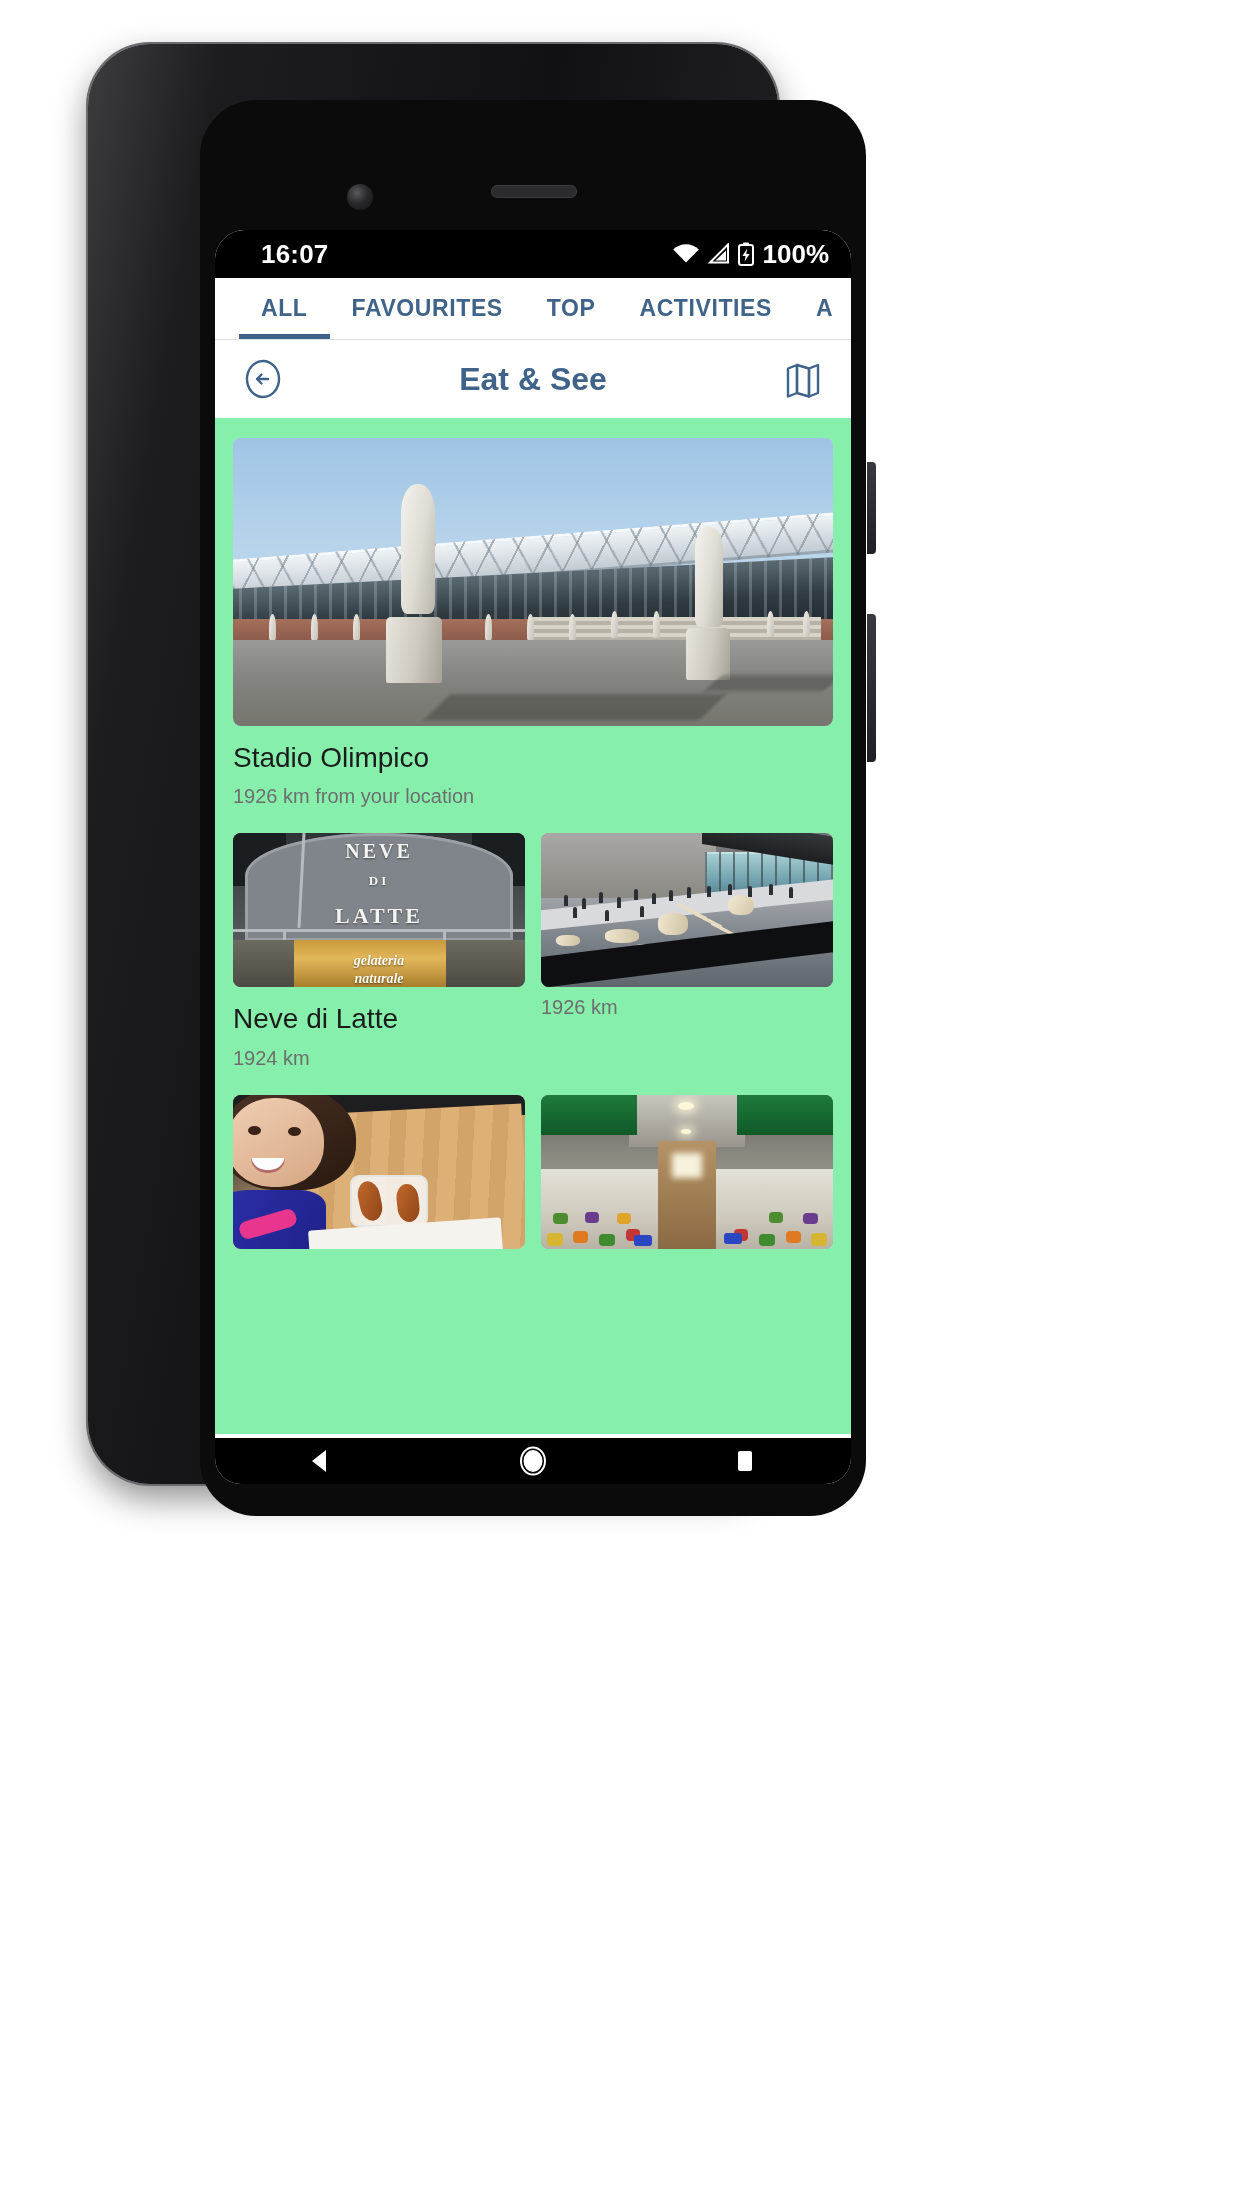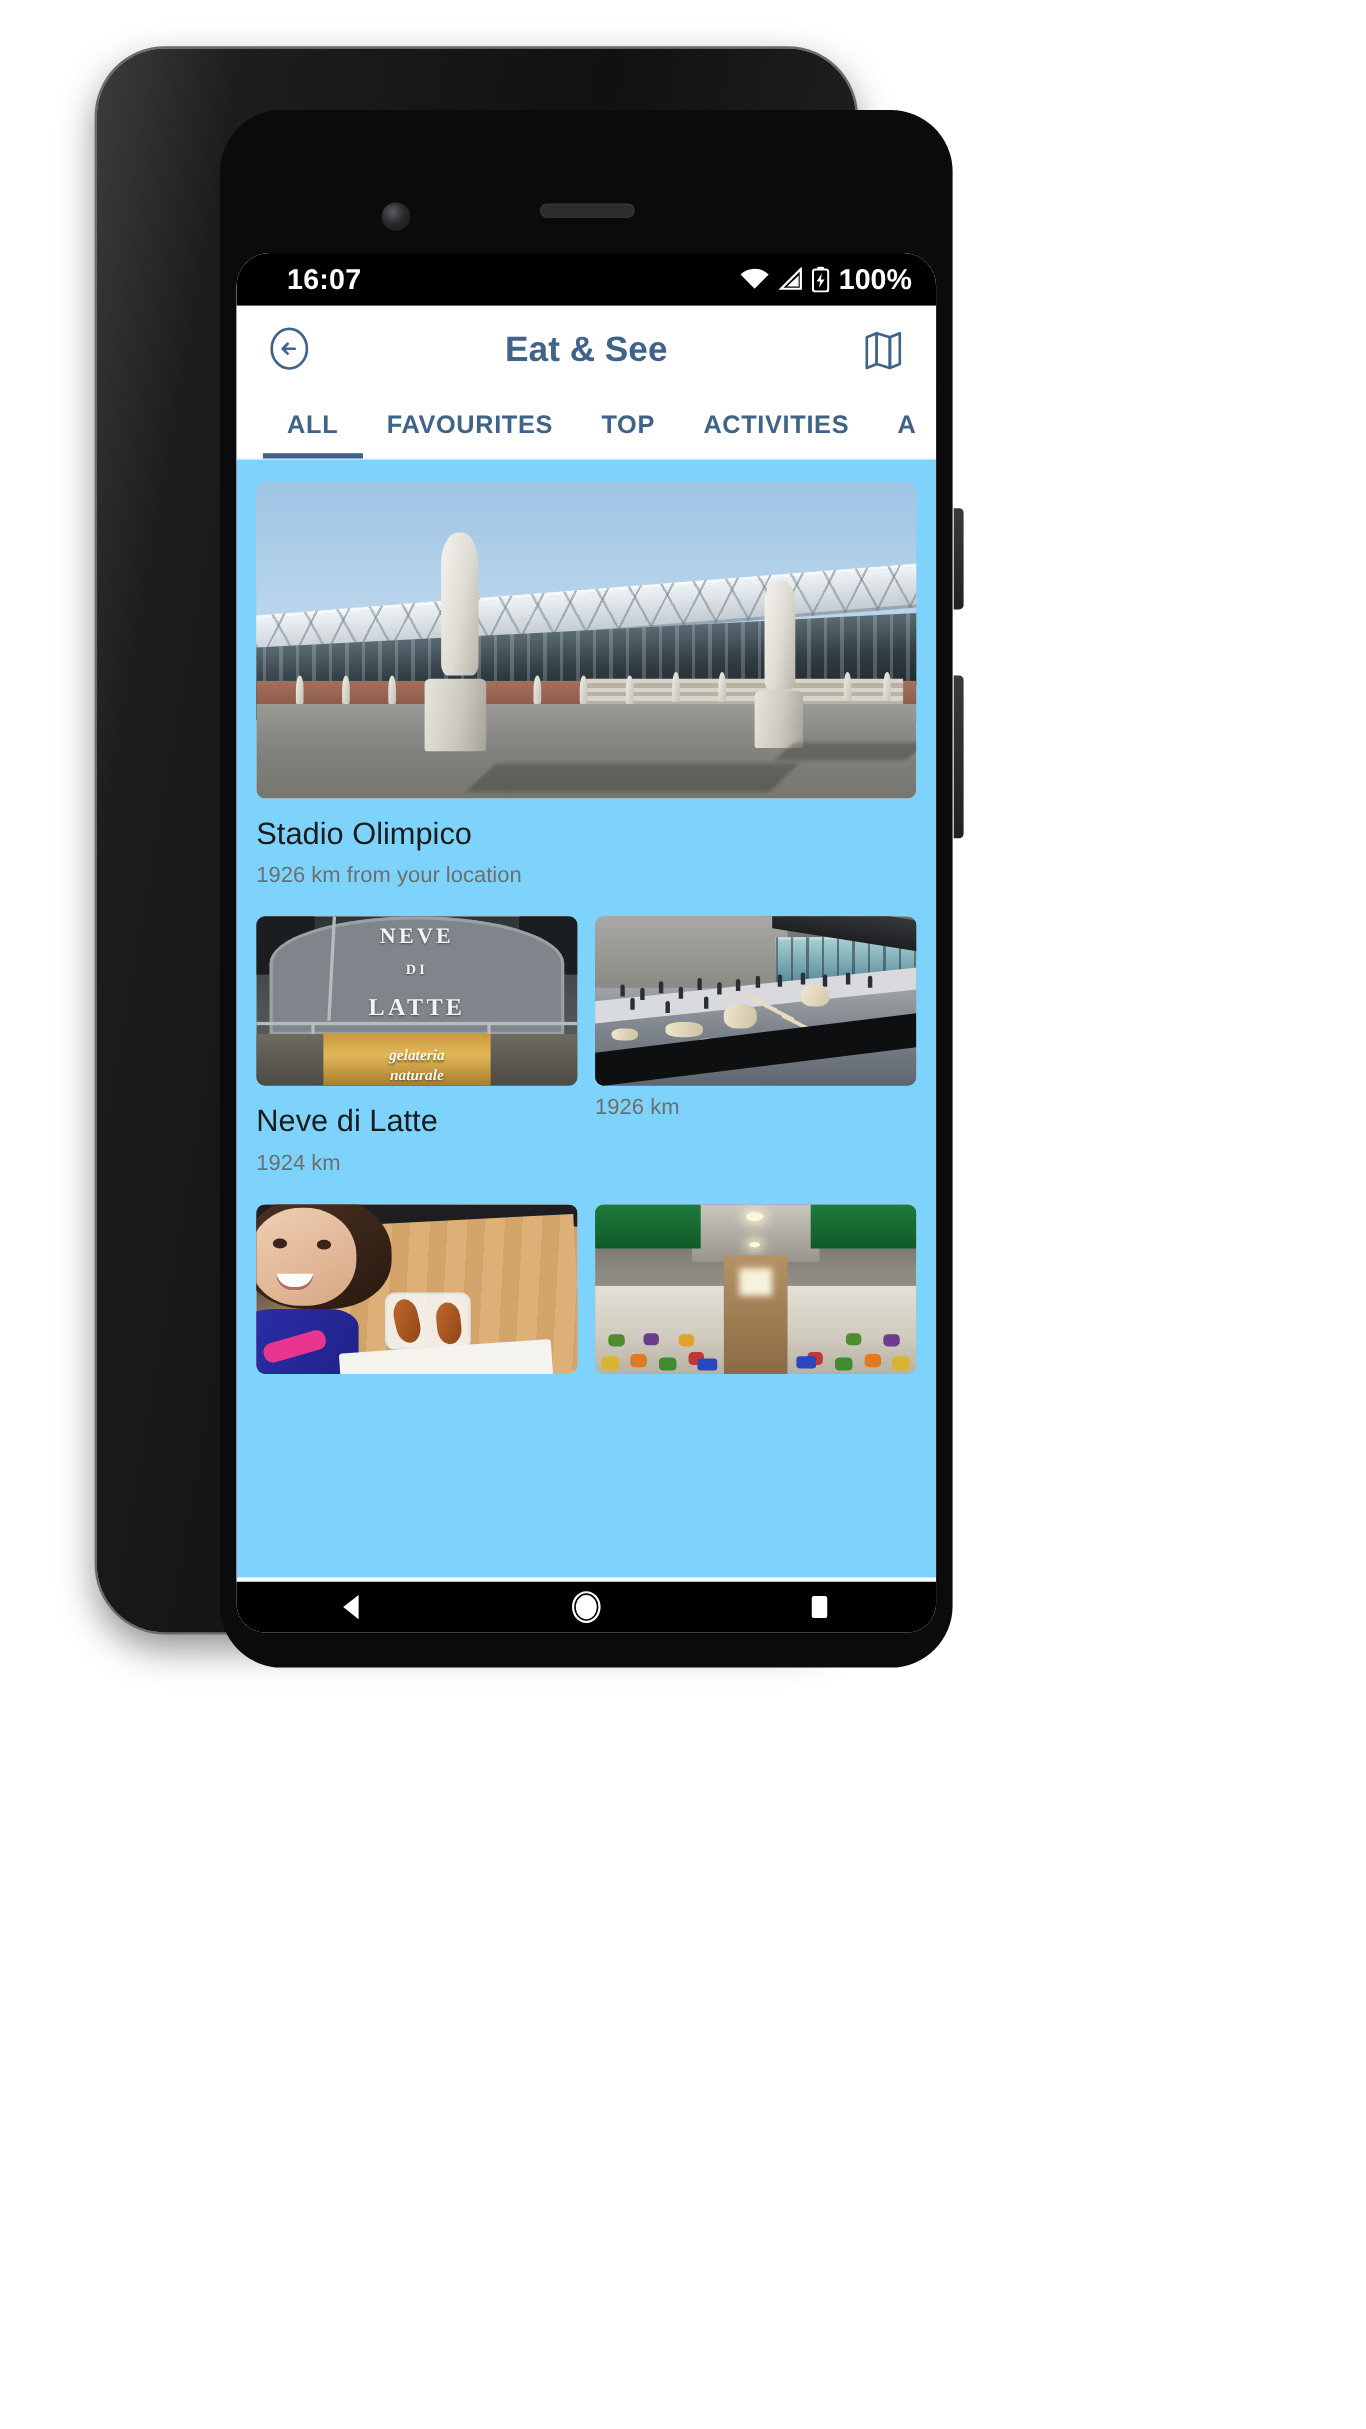--- a/index.html
+++ b/index.html
@@ -151,21 +151,21 @@
     position: absolute;
     left: 0; right: 0; bottom: 0;
     height: 5px;
     background: #3f6389;
   }
 
   
   #content {
     height: 1016px;
     overflow: hidden;
-    background: #7dd3fc;
+    background: #86efac;
     padding: 0 18px;
   }
 
   .hero-card { padding-top: 20px; }
   .card-img {
     width: 100%;
     border-radius: 8px;
     overflow: hidden;
     position: relative;
     background: #b9c6d2;
@@ -544,45 +544,45 @@
         </svg>
         <svg width="16" height="24" viewBox="0 0 16 24">
           <rect x="1" y="3" width="14" height="20" rx="2.2" fill="none" stroke="#ffffff" stroke-width="2"></rect>
           <rect x="5" y="0.5" width="6" height="3" rx="1" fill="#ffffff"></rect>
           <path d="M9.2 6.5 4.4 14h3.2l-1 5.5L11.6 12H8.3l.9-5.5z" fill="#ffffff"></path>
         </svg>
         <span id="status-battery-text">100%</span>
       </div>
     </div>
 
+    <div id="tab-bar">
+      <div class="tab active">ALL</div>
+      <div class="tab">FAVOURITES</div>
+      <div class="tab">TOP</div>
+      <div class="tab">ACTIVITIES</div>
+      <div class="tab">A</div>
+    </div>
+
     <div id="app-bar">
       <div class="appbar-icon-btn">
         <svg width="42" height="42" viewBox="0 0 42 42">
           <ellipse cx="21" cy="21" rx="16" ry="18" fill="none" stroke="#3f6389" stroke-width="2.4"></ellipse>
           <path d="M26 21H15M19.5 16.5 15 21l4.5 4.5" fill="none" stroke="#3f6389" stroke-width="2.4" stroke-linecap="round" stroke-linejoin="round"></path>
         </svg>
       </div>
 
       <div id="app-title">Eat &amp; See</div>
 
       <div class="appbar-icon-btn" id="map-btn">
         <svg width="42" height="42" viewBox="0 0 42 42">
           <path d="M6 10.5 15 7v28l-9 3.5V10.5z" fill="none" stroke="#3f6389" stroke-width="2.4" stroke-linejoin="round"></path>
           <path d="M15 7l12 3.5v28L15 35V7z" fill="none" stroke="#3f6389" stroke-width="2.4" stroke-linejoin="round"></path>
           <path d="M27 10.5 36 7v28l-9 3.5v-28z" fill="none" stroke="#3f6389" stroke-width="2.4" stroke-linejoin="round"></path>
         </svg>
       </div>
-    </div>
-
-    <div id="tab-bar">
-      <div class="tab active">ALL</div>
-      <div class="tab">FAVOURITES</div>
-      <div class="tab">TOP</div>
-      <div class="tab">ACTIVITIES</div>
-      <div class="tab">A</div>
     </div>
 
     <div id="content">
 
       <div class="hero-card">
         <div class="card-img" id="hero-img">
           <div class="scene sky-stadium">
             <div class="stad-hill"></div>
             <div class="stad-roof"></div>
             <div class="stad-truss"></div>

